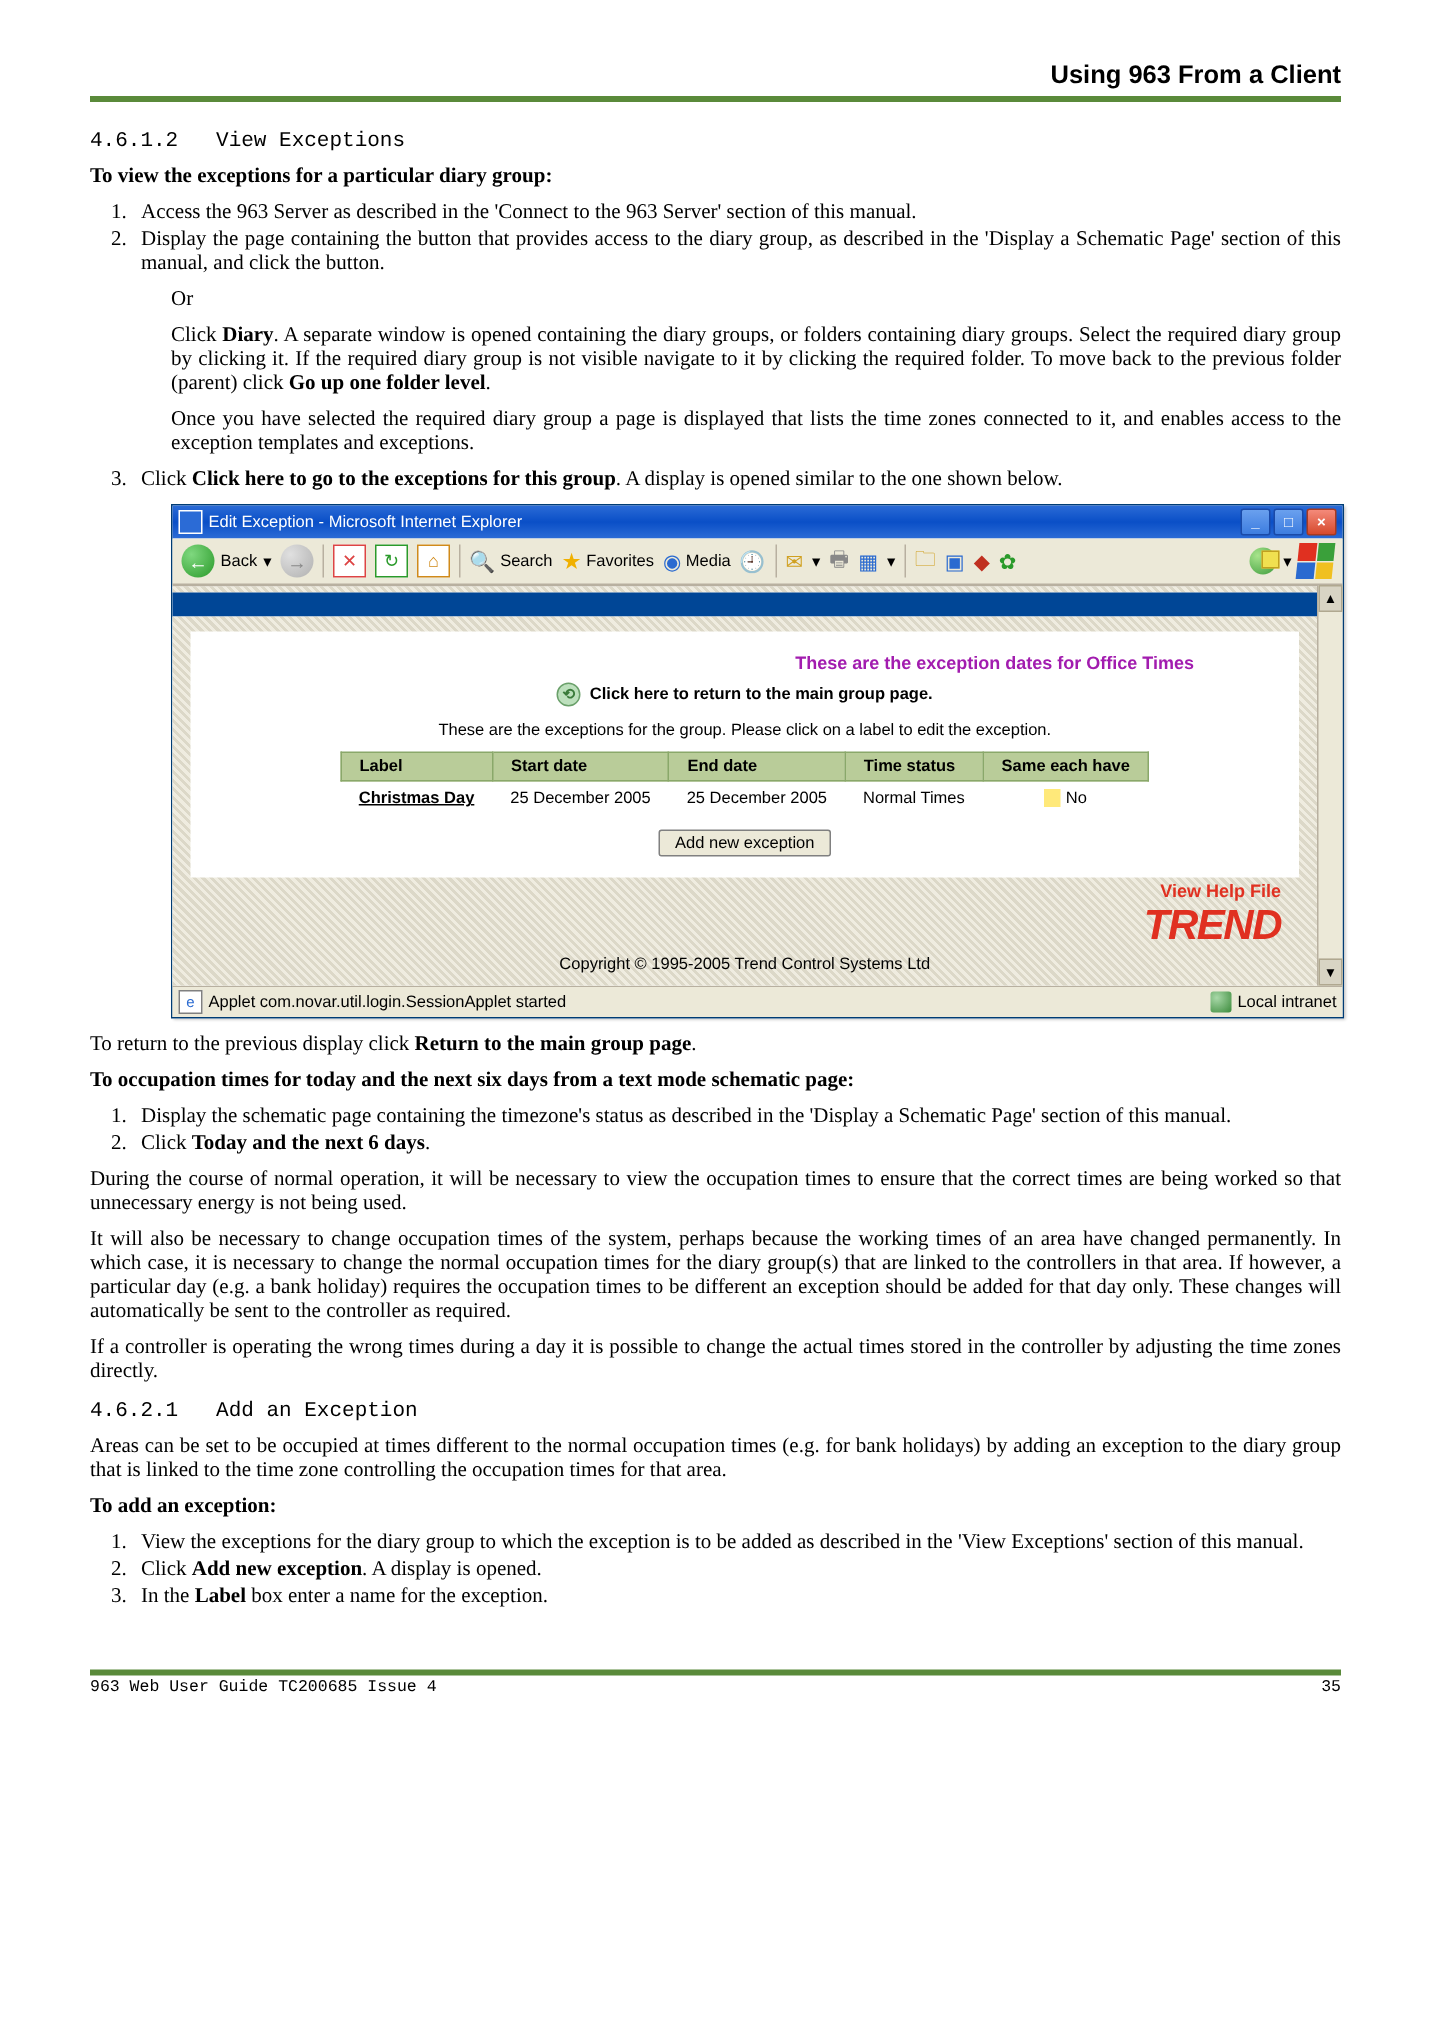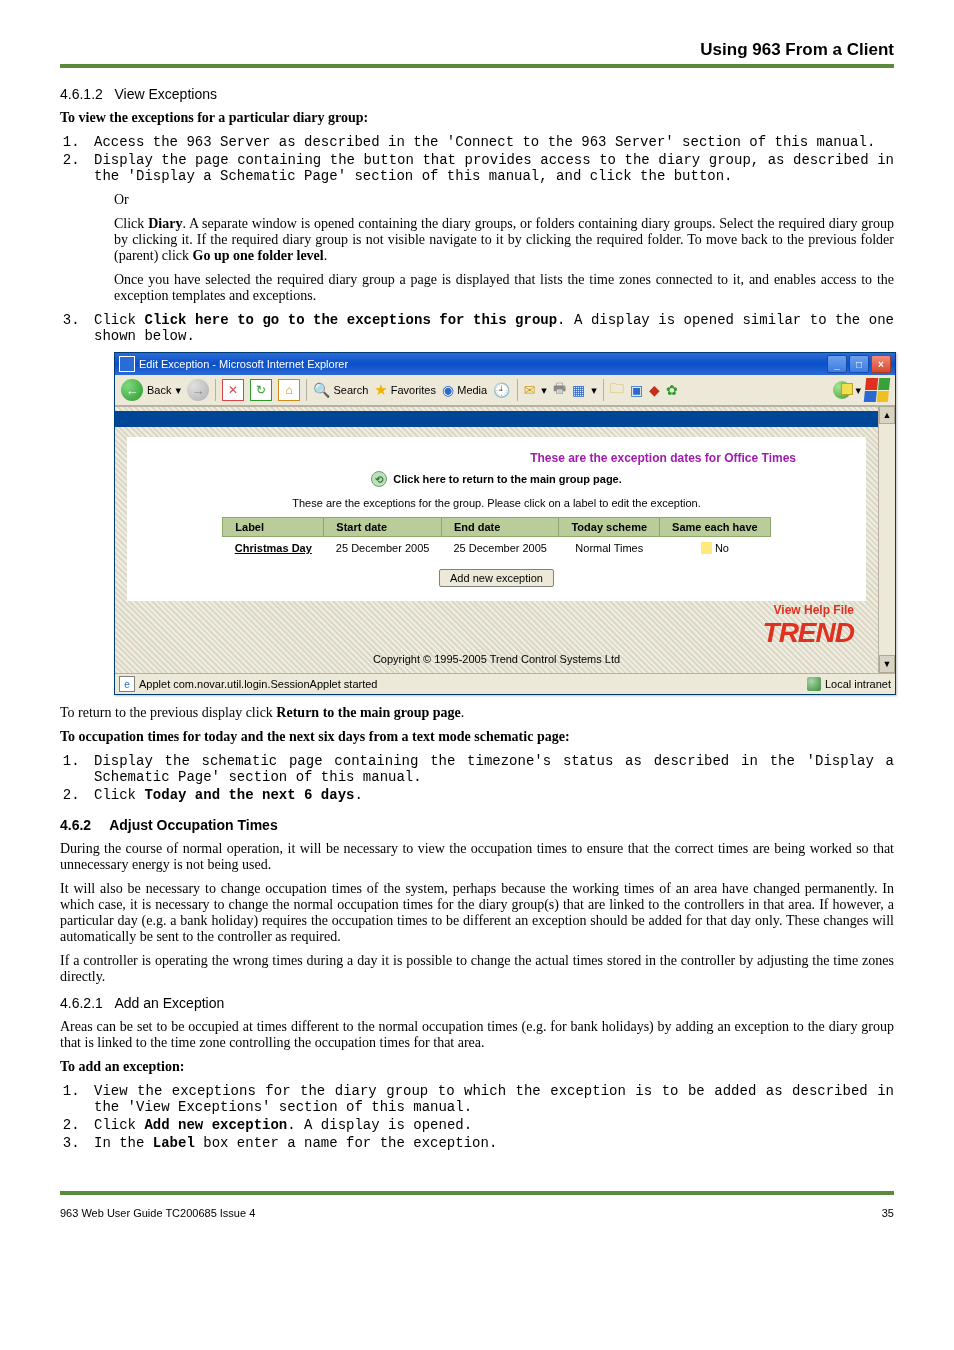--- a/index.html
+++ b/index.html
@@ -20,30 +20,29 @@
     border-bottom: 4px solid #5a8a3a;
     padding-bottom: 4px;
     margin-bottom: 18px;
   }
   .header-title {
     font-family: Liberation Sans, sans-serif;
     font-weight: bold;
     font-size: 17px;
   }
   .h4 {
-    font-family: Liberation Sans, sans-serif;
+    font-family: Liberation Mono, monospace;
     font-size: 14px;
     margin: 10px 0 8px 0;
   }
   .bold { font-weight: bold; }
   p { margin: 8px 0; text-align: justify; }
   ol.numlist {
     margin: 4px 0 8px 28px;
     padding: 0;
-    font-family: Liberation Mono, monospace;
   }
   ol.numlist li {
     margin: 2px 0;
     padding-left: 6px;
     text-align: justify;
   }
   .indent-block {
     margin-left: 54px;
     margin-right: 0;
   }
@@ -248,23 +247,23 @@
   .statusbar .spacer{flex:1;}
   .zone-ico {
     width:14px;height:14px; margin-right:4px;
     background: radial-gradient(circle at 30% 30%, #a8d8a8, #3a8a3a);
     border-radius:2px;
   }
 
   .page-footer {
     border-top: 4px solid #5a8a3a;
     margin-top: 40px;
-    padding-top: 12px;
+    padding-top: 2px;
     display:flex; justify-content:space-between;
-    font-family: Liberation Sans, sans-serif;
+    font-family: Liberation Mono, monospace;
     font-size: 11px;
     text-align: right;
   }
   
   .ie-body { display:flex; }
   .ie-main { flex:1; }
   .ie-scroll {
     width:16px; background:#ece9d8;
     border-left:1px solid #b8b0a0;
     display:flex; flex-direction:column; justify-content:space-between;
@@ -373,21 +372,21 @@
                 <a href="#" style="color:#000;text-decoration:none">Click here to return to the main group page.</a>
               </div>
               <div class="note-line">These are the exceptions for the group. Please click on a label to edit the exception.</div>
               <div class="ex-table-wrap">
                 <table class="ex-table">
                   <tbody>
                       <tr>
                     <th>Label</th>
                     <th>Start date</th>
                     <th>End date</th>
-                    <th>Today scheme</th>
+                    <th>Time status</th>
                     <th>Same each have</th>
                   </tr>
                   <tr>
                     <td class="bold"><a href="#" style="color:#000">Christmas Day</a></td>
                     <td>25 December 2005</td>
                     <td>25 December 2005</td>
                     <td>Normal Times</td>
                     <td><span class="yellow-cell" style="padding:0 4px;">&nbsp;</span> <span>No</span></td>
                   </tr>
                 </tbody>
@@ -425,23 +424,20 @@
   </p>
 
   <p class="bold">To occupation times for today and the next six days from a text mode schematic page:</p>
   <ol class="numlist">
     <li>Display the schematic page containing the timezone's status as described in the 'Display a Schematic Page' section of this manual.</li>
     <li>
       <span>Click </span><span class="bold">Today and the next 6 days</span><span>.</span>
     </li>
   </ol>
 
-  <div class="h3">
-    <span class="num">4.6.2</span><span>Adjust Occupation Times</span>
-  </div>
   <p>During the course of normal operation, it will be necessary to view the occupation times to ensure that the correct times are being worked so that unnecessary energy is not being used.</p>
   <p>It will also be necessary to change occupation times of the system, perhaps because the working times of an area have changed permanently. In which case, it is necessary to change the normal occupation times for the diary group(s) that are linked to the controllers in that area. If however, a particular day (e.g. a bank holiday) requires the occupation times to be different an exception should be added for that day only. These changes will automatically be sent to the controller as required.</p>
   <p>If a controller is operating the wrong times during a day it is possible to change the actual times stored in the controller by adjusting the time zones directly.</p>
 
   <div class="h4">
     <span>4.6.2.1</span>&nbsp;&nbsp;&nbsp;<span>Add an Exception</span>
   </div>
   <p>Areas can be set to be occupied at times different to the normal occupation times (e.g. for bank holidays) by adding an exception to the diary group that is linked to the time zone controlling the occupation times for that area.</p>
   <p class="bold">To add an exception:</p>
   <ol class="numlist">

